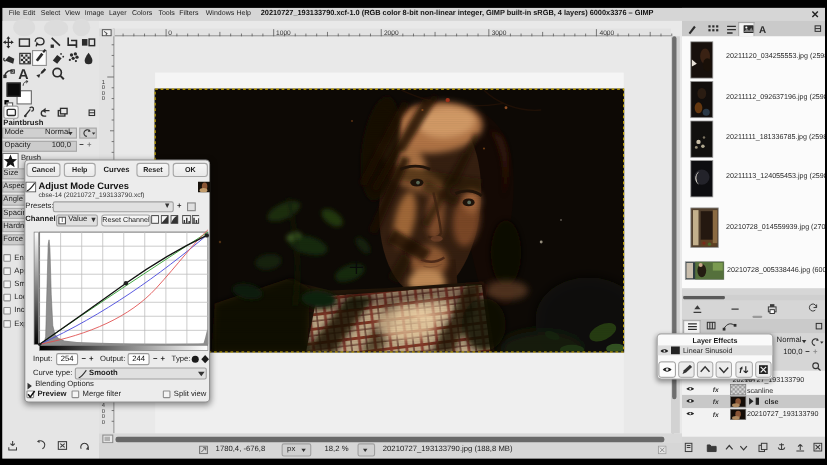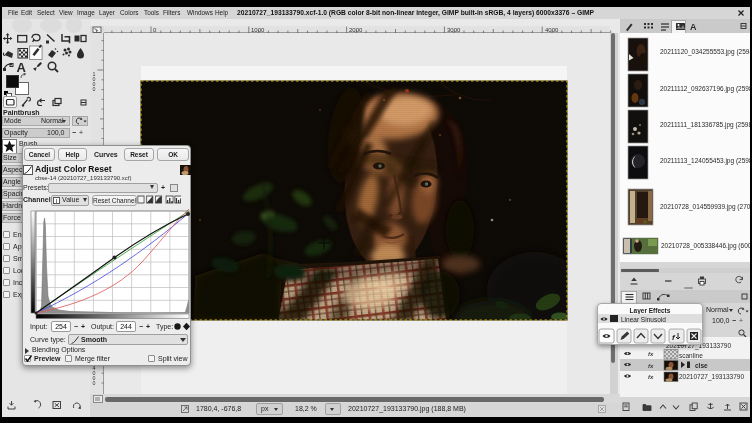--- a/index.html
+++ b/index.html
@@ -776,21 +776,21 @@
   <div class="btn" style="left:24px;top:148px;width:31px;height:13px;line-height:12px;">Cancel</div>
   <div class="btn" style="left:58px;top:148px;width:29px;height:13px;line-height:12px;">Help</div>
   <div class="abs t7 b" style="left:94px;top:151px;">Curves</div>
   <div class="btn" style="left:124px;top:148px;width:30px;height:13px;line-height:12px;">Reset</div>
   <div class="btn" style="left:157px;top:148px;width:32px;height:13px;line-height:12px;">OK</div>
 
   <svg class="abs" style="left:23px;top:165px;" width="10" height="10" viewBox="0 0 10 10">
       <rect x="0.5" y="0.5" width="9" height="9" fill="#fff" stroke="#555"></rect>
       <path d="M1.5,8.5 C4,8 6,5 8.5,1.5" stroke="#222" stroke-width="1" fill="none"></path>
     </svg>
-  <div class="abs" style="left:35px;top:164px;font-size:8.5px;font-weight:bold;color:#111;white-space:nowrap;">Adjust Color Reset</div>
+  <div class="abs" style="left:35px;top:164px;font-size:8.5px;font-weight:bold;color:#111;white-space:nowrap;">Adjust Mode Curves</div>
   <svg class="abs" style="left:180px;top:165px;" width="11" height="10" viewBox="0 0 11 10">
       <rect width="11" height="10" fill="#16100a"></rect>
       <ellipse cx="6" cy="4.5" rx="2.5" ry="3.5" fill="#8a5534"></ellipse>
       <ellipse cx="5" cy="8" rx="3.5" ry="2" fill="#c09a6a"></ellipse>
     </svg>
   <div class="abs t6" style="left:35px;top:175px;">cbse-14 (20210727_193133790.xcf)</div>
 
   <div class="abs t7" style="left:23px;top:184px;">Presets:</div>
   <div class="abs" style="left:48px;top:183px;width:110px;height:10px;background:#e0e0e0;border:1px solid #a0a0a0;border-radius:2px;box-sizing:border-box;"></div>
   <div class="abs" style="left:150px;top:185px;width:0;height:0;border-left:2.5px solid transparent;border-right:2.5px solid transparent;border-top:4px solid #333;"></div>

